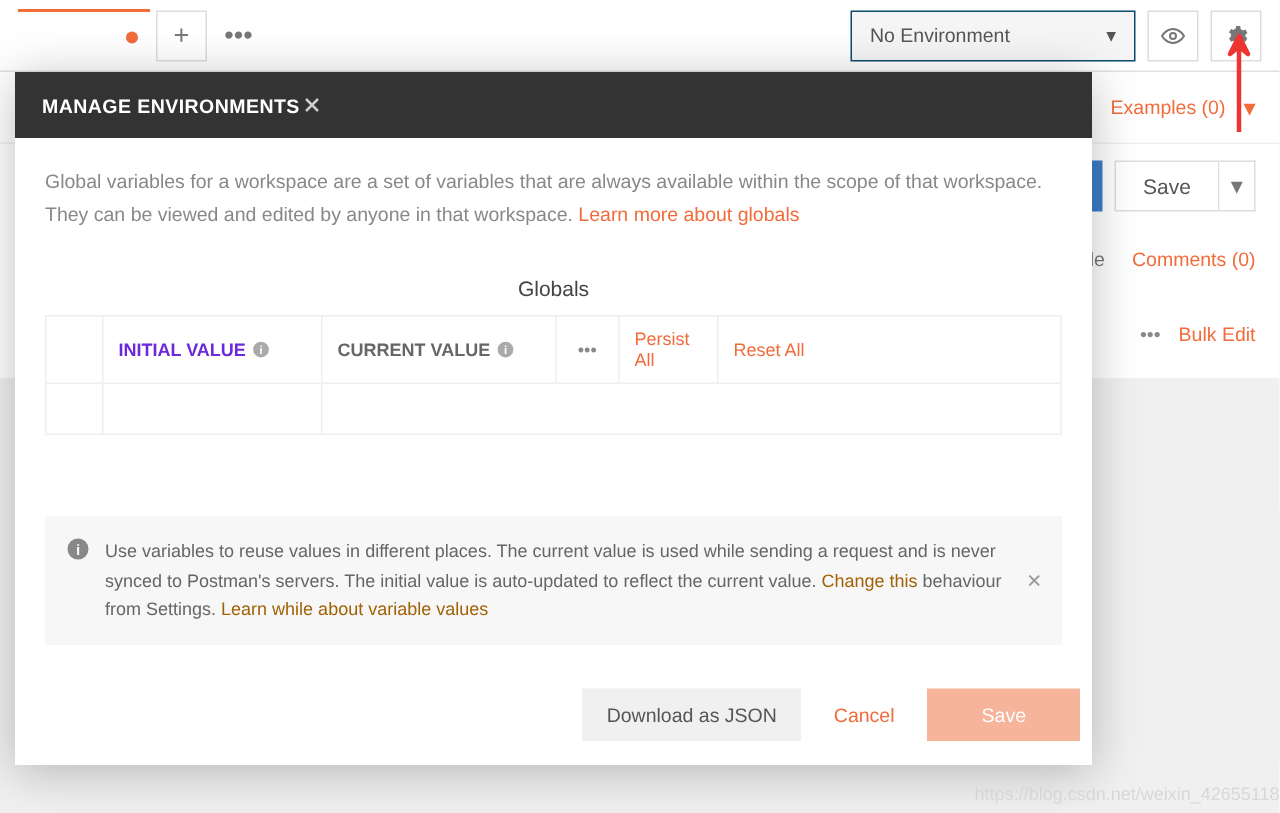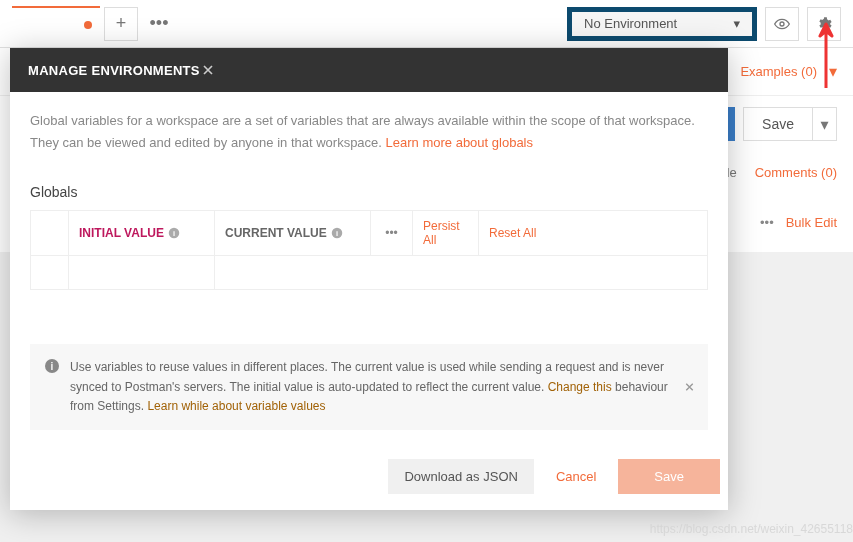--- a/index.html
+++ b/index.html
@@ -6,21 +6,21 @@
 body { background: #f0f0f0; width: 853px; height: 542px; overflow: hidden; position: relative; }
 
 
 .bg-top { position: absolute; top: 0; left: 0; right: 0; height: 48px; border-bottom: 1px solid #e0e0e0; background: #fff; display: flex; align-items: center; justify-content: space-between; padding: 0 12px; }
 .bg-top-left { display: flex; align-items: center; gap: 4px; }
 .tab-active { width: 88px; height: 36px; border-top: 2px solid #f26b3a; display: flex; align-items: center; justify-content: flex-end; padding-right: 8px; }
 .orange-dot { width: 8px; height: 8px; background: #f26b3a; border-radius: 50%; }
 .tab-add { width: 34px; height: 34px; border: 1px solid #ddd; display: flex; align-items: center; justify-content: center; color: #777; font-size: 18px; cursor: pointer; }
 .tab-more { width: 34px; height: 34px; display: flex; align-items: center; justify-content: center; color: #777; font-size: 18px; cursor: pointer; }
 .bg-top-right { display: flex; align-items: center; gap: 8px; }
-.env-select { width: 190px; height: 34px; border: 5px solid #0c4a6e; background: #f5f5f5; display: flex; align-items: center; justify-content: space-between; padding: 0 12px; color: #555; font-size: 13px; cursor: pointer; }
+.env-select { width: 190px; height: 34px; border: 1px solid #0c4a6e; background: #f5f5f5; display: flex; align-items: center; justify-content: space-between; padding: 0 12px; color: #555; font-size: 13px; cursor: pointer; }
 .icon-btn { width: 34px; height: 34px; border: 1px solid #ddd; background: #fff; display: flex; align-items: center; justify-content: center; color: #777; cursor: pointer; }
 .icon-btn svg { width: 16px; height: 16px; }
 
 .bg-row2 { position: absolute; top: 48px; left: 0; right: 0; height: 48px; background: #fff; border-bottom: 1px solid #eee; display: flex; align-items: center; justify-content: flex-end; padding-right: 16px; gap: 12px; }
 .examples { color: #f26b3a; font-size: 13px; cursor: pointer; }
 
 .bg-row3 { position: absolute; top: 96px; left: 0; right: 0; height: 56px; background: #fff; display: flex; align-items: center; justify-content: flex-end; padding-right: 16px; gap: 8px; }
 .save-btn { display: flex; align-items: center; }
 .save-main { height: 34px; padding: 0 18px; border: 1px solid #ddd; background: #fff; color: #555; font-size: 14px; cursor: pointer; }
 .save-caret { width: 24px; height: 34px; border: 1px solid #ddd; border-left: none; background: #fff; display: flex; align-items: center; justify-content: center; color: #777; cursor: pointer; }
@@ -39,29 +39,29 @@
 
 .modal { position: absolute; top: 48px; left: 10px; width: 718px; height: 462px; background: #fff; box-shadow: 0 4px 30px rgba(0,0,0,0.25); display: flex; flex-direction: column; }
 .modal-header { height: 44px; background: #333; color: #fff; display: flex; align-items: center; padding: 0 18px; font-size: 13px; font-weight: 600; letter-spacing: 0.3px; }
 .close-x { color: #ccc; cursor: pointer; display: flex; }
 .close-x svg { width: 16px; height: 16px; }
 
 .modal-body { flex: 1; padding: 18px 20px 12px; overflow-y: auto; display: flex; flex-direction: column; }
 .desc { color: #888; font-size: 13px; line-height: 1.7; margin-bottom: 30px; }
 .desc a { color: #f26b3a; text-decoration: none; }
 
-.section-title { color: #444; font-size: 14px; margin-bottom: 10px; }
+.section-title { color: #444; font-size: 14px; margin-bottom: 10px; text-align: center; }
 
 .globals-table { border: 1px solid #eee; border-bottom: none; width: 100%; font-size: 12px; }
 .gt-row { display: flex; border-bottom: 1px solid #eee; min-height: 34px; align-items: stretch; }
 .gt-cell { border-right: 1px solid #eee; padding: 8px 10px; display: flex; align-items: center; color: #666; }
 .gt-cell:last-child { border-right: none; }
 .gt-check { width: 38px; }
 .gt-var { width: 152px; font-weight: 600; color: #666; }
-.gt-init { width: 146px; font-weight: 600; color: #be185d; gap: 4px; }
+.gt-init { width: 146px; font-weight: 600; color: #6d28d9; gap: 4px; }
 .gt-curr { width: 156px; font-weight: 600; color: #666; gap: 4px; }
 .gt-dots { width: 42px; justify-content: center; color: #888; cursor: pointer; }
 .gt-persist { width: 66px; color: #f26b3a; cursor: pointer; }
 .gt-reset { flex: 1; color: #f26b3a; cursor: pointer; }
 .gt-input-row .gt-cell { color: #aaa; }
 .gt-input-row .gt-var { font-weight: 400; }
 .gt-input-row .gt-actions { flex: 1; }
 .info-circle { width: 12px; height: 12px; display: inline-flex; }
 
 .info-banner { margin-top: auto; background: #f7f7f7; padding: 14px 40px 14px 14px; position: relative; display: flex; gap: 10px; font-size: 12px; color: #666; line-height: 1.6; }

